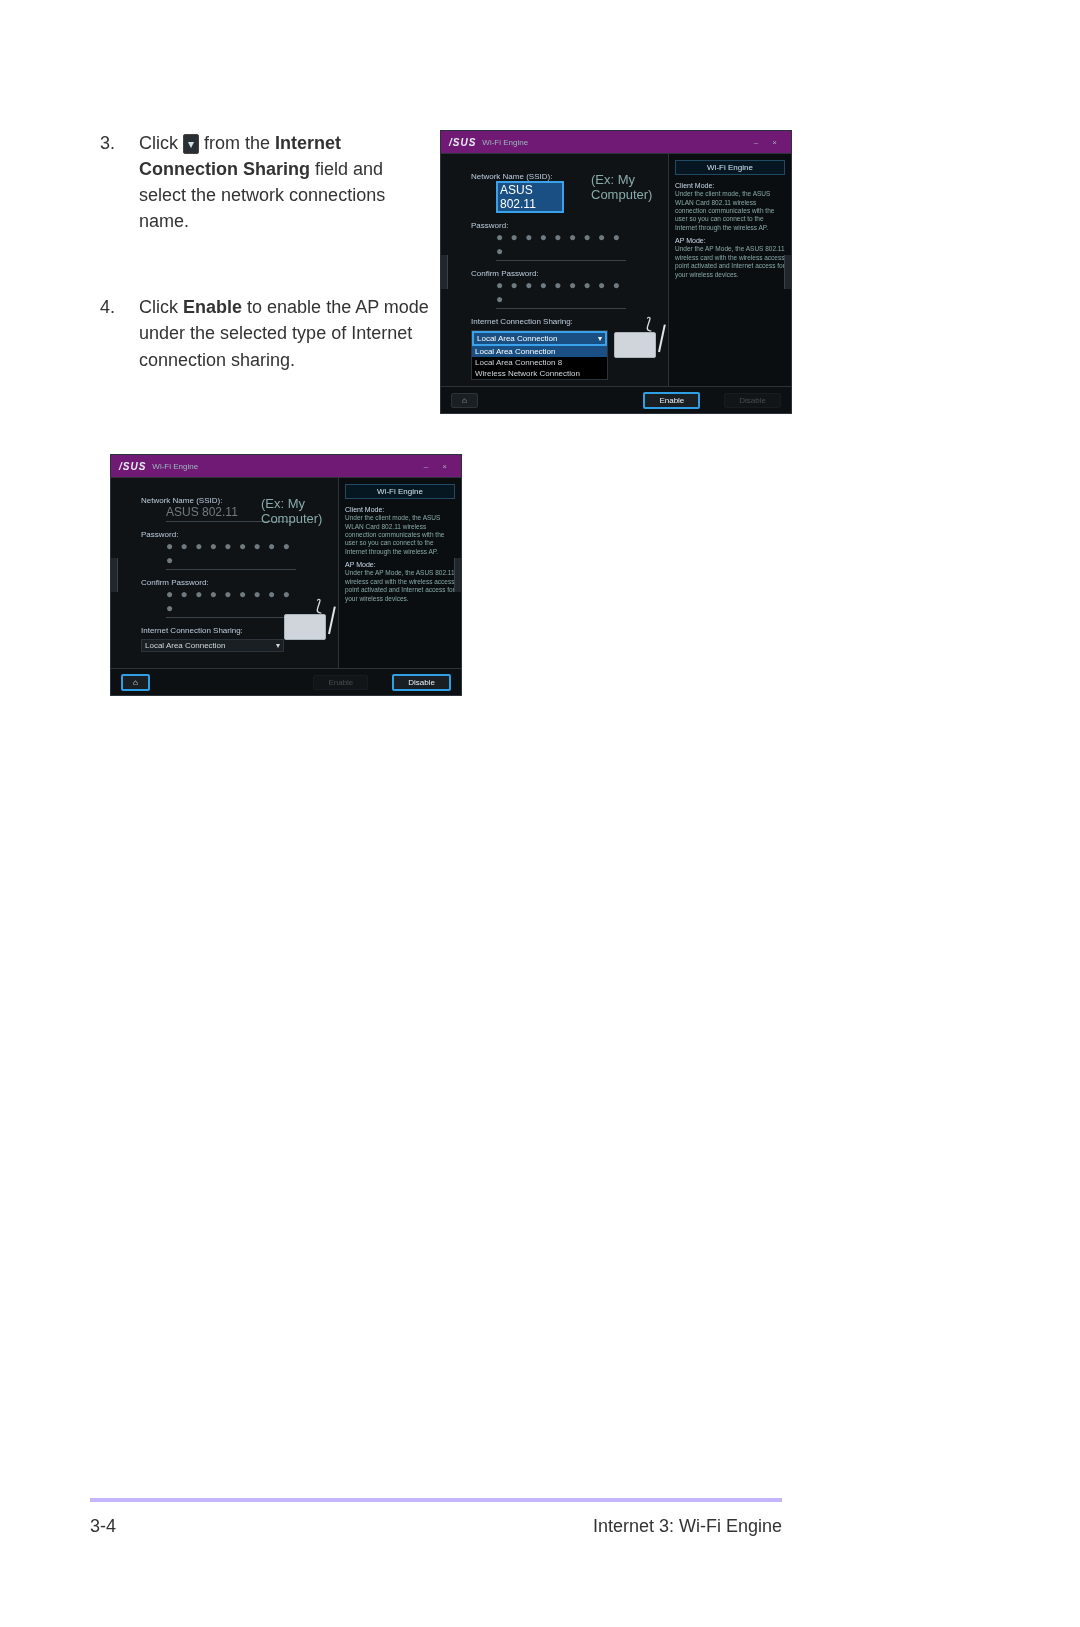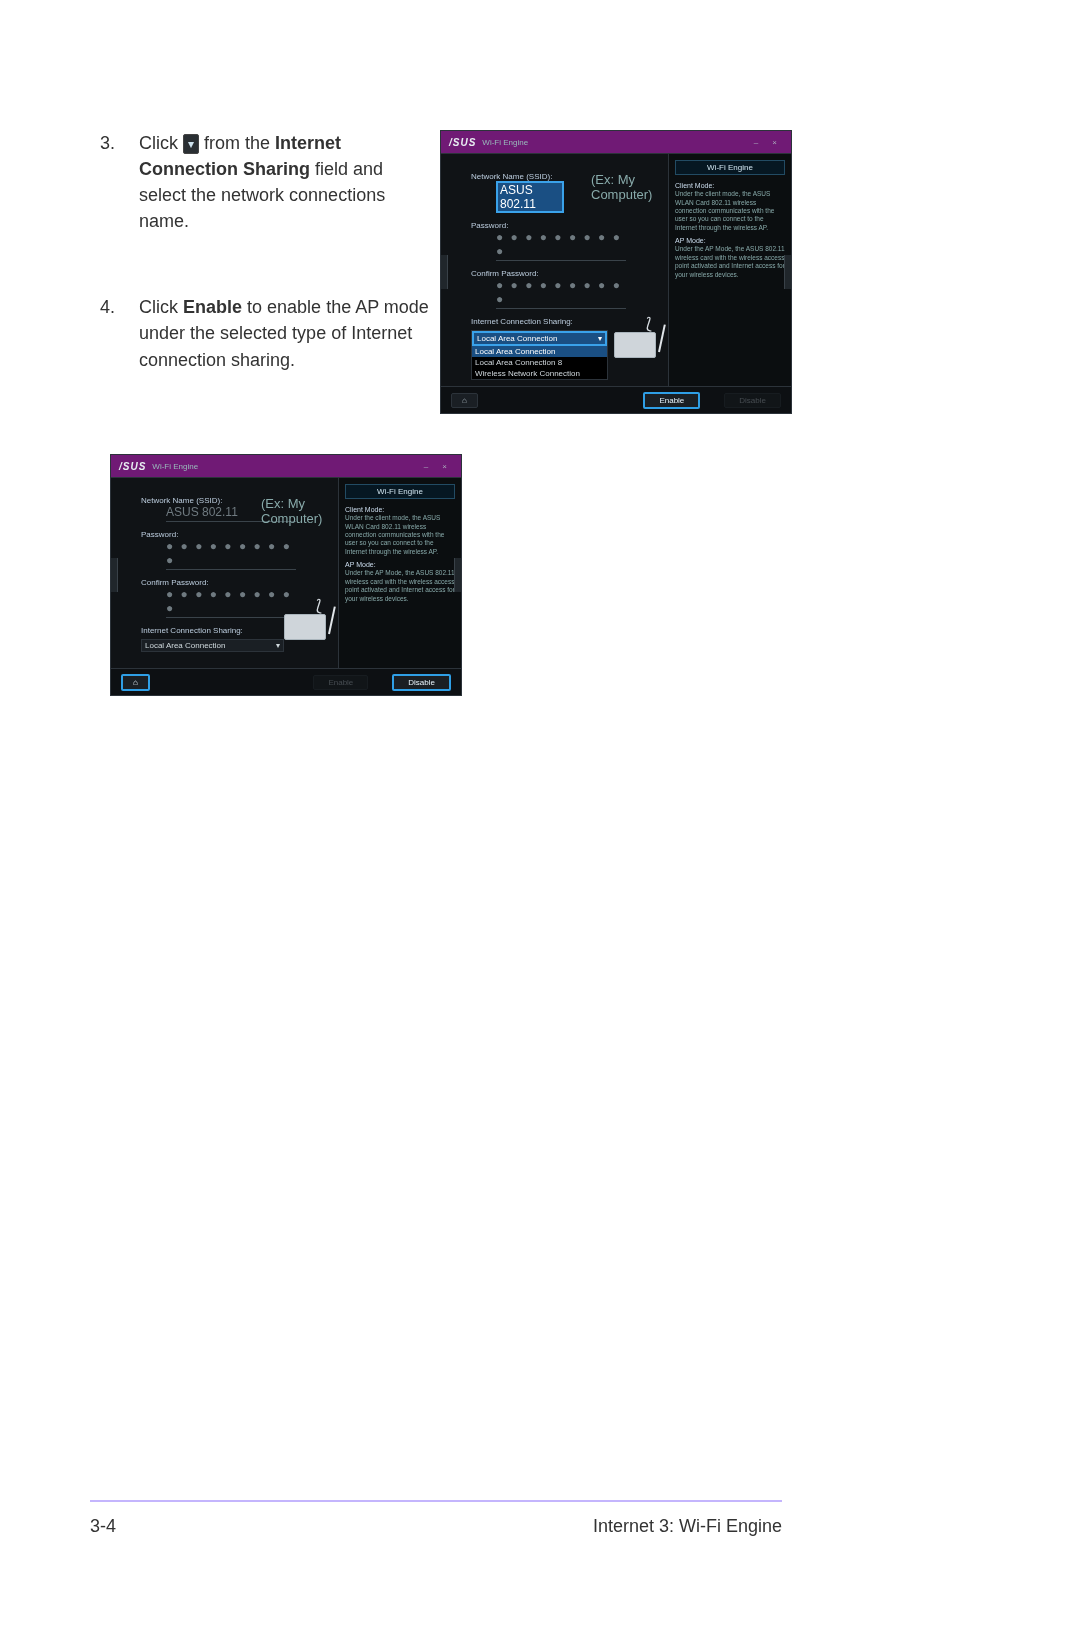--- a/index.html
+++ b/index.html
@@ -39,21 +39,21 @@
   .router .ant{position:absolute;right:2px;bottom:6px;width:2px;height:28px;background:#e0e5e9;transform:rotate(12deg);transform-origin:bottom;}
   .router .sig{position:absolute;right:10px;top:-4px;color:#d7dde2;font-size:16px;}
   .btnbar{display:flex;align-items:center;height:26px;border-top:1px solid #2c333a;background:#0d1013;padding:0 10px;gap:24px;}
   .btn{border:1px solid #2c333a;background:#1a1f24;color:#aab6bd;font-size:8px;padding:2px 14px;border-radius:2px;}
   .btn.hl{border:2px solid #2f9fe6;color:#e7f3fb;}
   .btn.home{padding:2px 10px;}
   .spacer{flex:1;}
   .handle{position:absolute;left:0;top:50%;width:6px;height:34px;background:#20262b;border-right:1px solid #394148;transform:translateY(-50%);}
   .handleR{left:auto;right:0;border-right:none;border-left:1px solid #394148;}
   .ddsimple{border:1px solid #2c333a;background:#1a1f24;width:135px;margin-top:4px;display:flex;justify-content:space-between;align-items:center;padding:1px 3px;}
-  .footer{position:absolute;left:90px;right:90px;bottom:90px;border-top:2px solid #c4b5fd;padding-top:14px;display:flex;justify-content:space-between;font-size:18px;color:#333;}
+  .footer{position:absolute;left:90px;right:90px;bottom:90px;border-top:4px solid #c4b5fd;padding-top:14px;display:flex;justify-content:space-between;font-size:18px;color:#333;}
 </style>
 </head>
 <body>
 
 <div class="page">
 
   <div class="row">
     <div class="textcol">
       <span class="num">3.</span>
       <span class="body">

